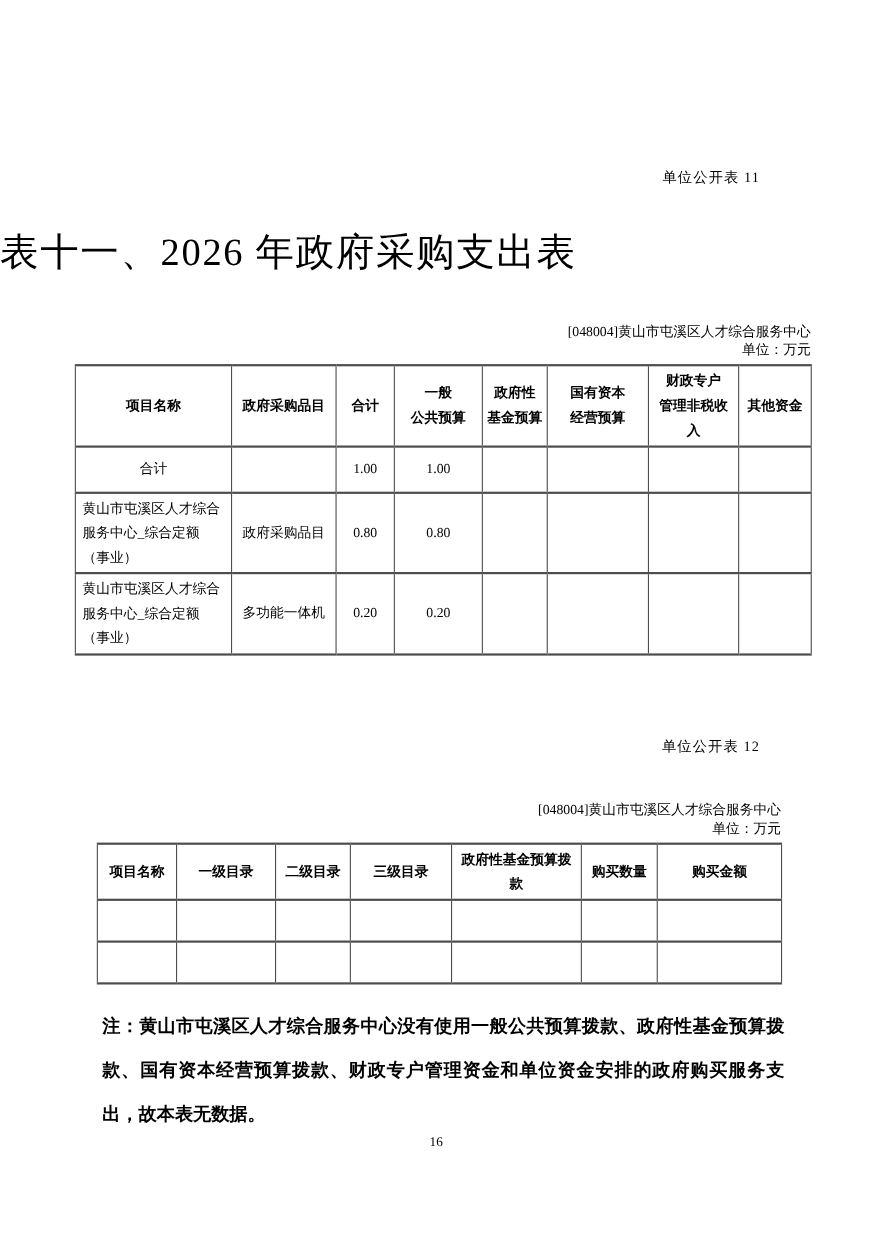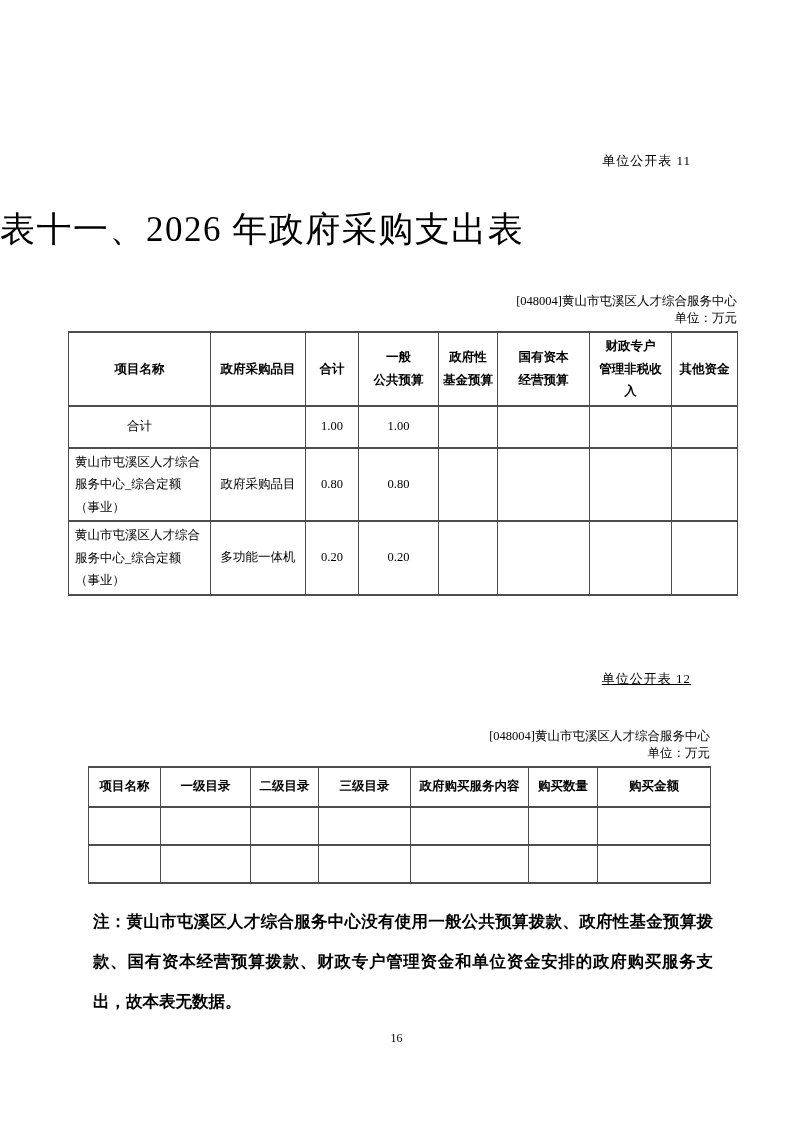--- a/index.html
+++ b/index.html
@@ -4,21 +4,21 @@
 <style>
   * { margin:0; padding:0; box-sizing:border-box; }
   html,body { background:#ffffff; }
   .page {
     width:793px; height:1122px; position:relative; background:#ffffff;
     font-family:"Liberation Serif","DejaVu Serif",serif; color:#000;
     overflow:hidden;
   }
   .corner-label { text-align:right; padding-right:102px; font-size:13px; letter-spacing:1px; }
   .corner-1 { padding-top:152px; }
-  .corner-2 { margin-top:74px;text-decoration:underline; }
+  .corner-2 { margin-top:74px; }
   .doc-title {
     text-align:left; font-size:35px; font-weight:normal;
     margin-top:36px; letter-spacing:1.5px;
   }
   .meta-row {
     display:flex; justify-content:space-between; align-items:flex-end;
     font-size:12.5px;
     flex-direction:column;
   }
   .meta-11 { width:669px; margin:40px 0 0 68px; }
@@ -144,21 +144,21 @@
       <col style="width:118px">
         <col style="width:69px">
         <col style="width:113px">
     </colgroup>
     <thead>
       <tr>
         <th>项目名称</th>
         <th>一级目录</th>
         <th>二级目录</th>
         <th>三级目录</th>
-        <th>政府购买服务内容</th>
+        <th>政府性基金预算拨款</th>
         <th>购买数量</th>
         <th>购买金额</th>
       </tr>
     </thead>
     <tbody>
       <tr>
         <td></td>
         <td></td>
         <td></td>
         <td></td>

